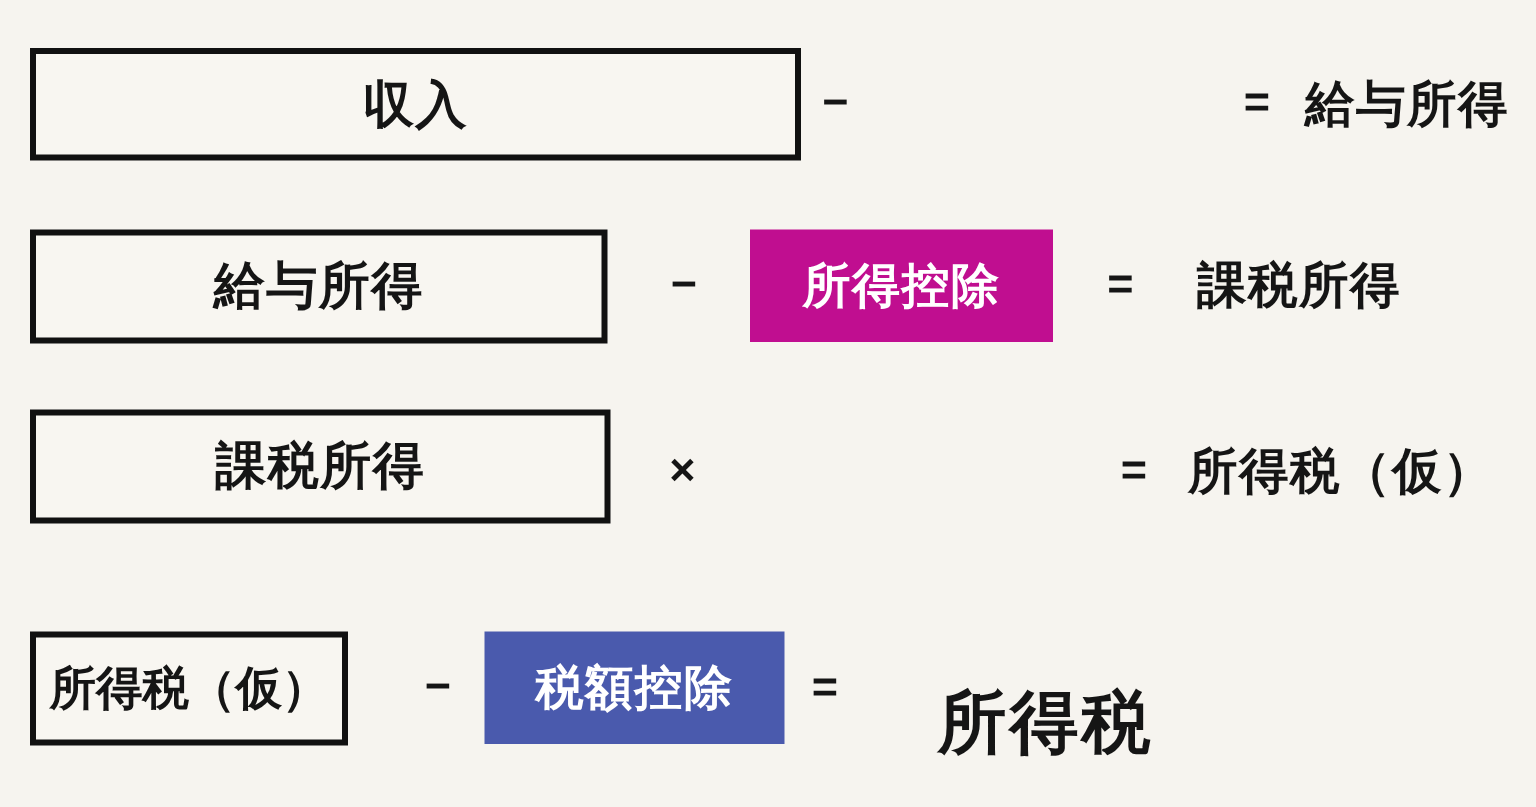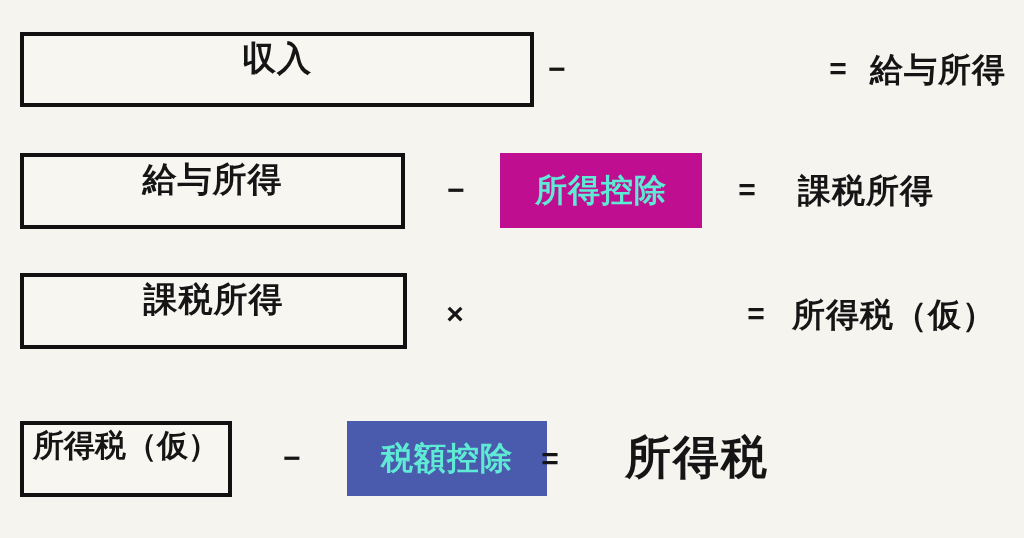--- a/index.html
+++ b/index.html
@@ -16,63 +16,64 @@
     background: #F6F4EF;
     overflow: hidden;
     color: #151515;
   }
   .outline-box {
     position: absolute;
     box-sizing: border-box;
     border: 4px solid #111111;
     background: #F8F6F1;
     display: flex;
-    align-items: flex-start;
+    align-items: center;
     justify-content: center;
     font-weight: 700;
     font-size: 34px;
     letter-spacing: 1px;
     white-space: nowrap;
   }
   .hl-box {
     position: absolute;
     box-sizing: border-box;
     display: flex;
     align-items: center;
     justify-content: center;
     font-weight: 700;
     font-size: 32px;
-    color: #5eead4;
+    color: #ffffff;
     letter-spacing: 1px;
     white-space: nowrap;
   }
   .floating {
     position: absolute;
     transform: translate(-50%, -50%);
     font-weight: 700;
     white-space: nowrap;
   }
   .op {
     font-size: 30px;
   }
   .term {
     font-size: 33px;
     letter-spacing: 1px;
   }
   .result-big {
     font-size: 46px;
     letter-spacing: 2px;
+    margin-top: 24px;
   }
   
   .box-r1 { left: 20px; top: 32px;  width: 514px; height: 75px; }
   .box-r2 { left: 20px; top: 153px; width: 385px; height: 76px; }
   .box-r3 { left: 20px; top: 273px; width: 387px; height: 76px; }
   .box-r4 { left: 20px; top: 421px; width: 212px; height: 76px; font-size: 31px; letter-spacing: 0; }
   .hl-r2  { left: 500px; top: 153px; width: 202px; height: 75px; }
-  .hl-r4  { left: 323px; top: 421px; width: 200px; height: 75px; margin-left: 24px; }
+  .hl-r4  { left: 323px; top: 421px; width: 200px; height: 75px; }
 </style>
 </head>
 <body>
 
 <div class="canvas">
 
   <div class="outline-box box-r1">
     <span>収入</span>
   </div>
   <span class="floating op" style="left:557px; top:69px;">−</span>

